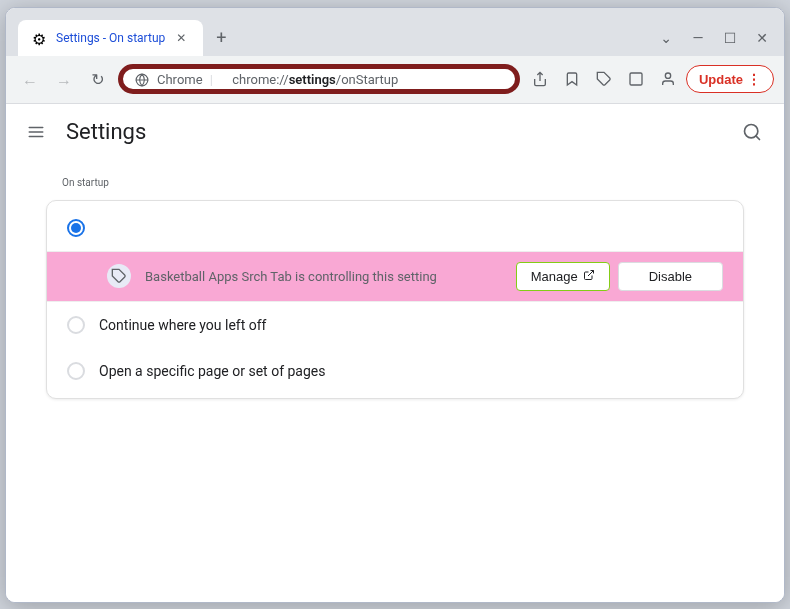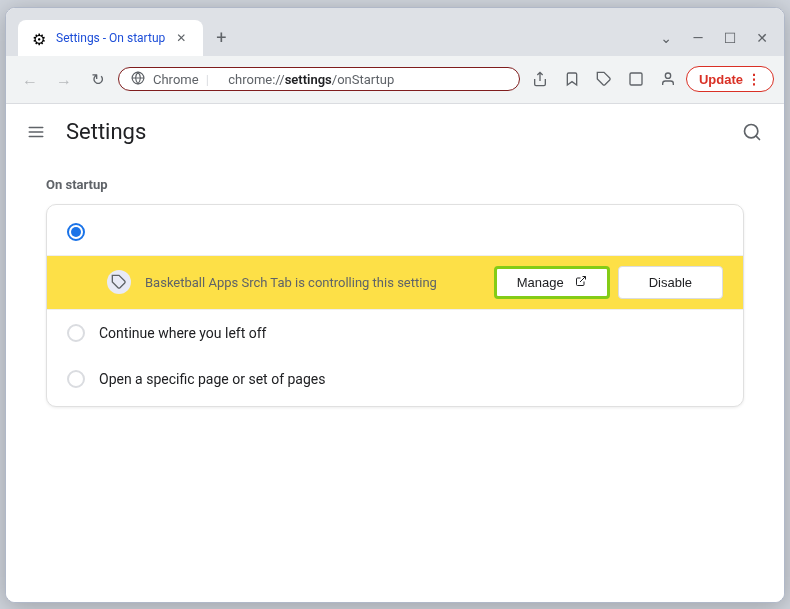--- a/index.html
+++ b/index.html
@@ -130,26 +130,25 @@
       border-radius: 50%;
       cursor: pointer;
       color: #5f6368;
       font-size: 16px;
     }
     .nav-btn.disabled { opacity: 0.4; cursor: default; }
 
     .address-bar {
       flex: 1;
       display: flex;
-      align-items: center;
-      background: #fff;
-      border: 1px solid #7f1d1d;
+      background: #fff;
+      border: 5px solid #7f1d1d;
       border-radius: 22px;
       padding: 4px 12px;
-      height: 24px;
+      height: 30px;
       gap: 8px;
     }
 
     .address-bar-icon {
       color: #5f6368;
       font-size: 14px;
     }
 
     .address-text {
       font-size: 13px;
@@ -162,21 +161,20 @@
     .address-chrome {
       color: #5f6368;
     }
 
     .address-separator {
       color: #dadce0;
     }
 
     .toolbar-actions {
       display: flex;
-      align-items: center;
       gap: 4px;
     }
 
     .toolbar-icon {
       width: 28px;
       height: 28px;
       display: flex;
       align-items: center;
       justify-content: center;
       border-radius: 50%;
@@ -245,44 +243,45 @@
       cursor: pointer;
       color: #5f6368;
       font-size: 18px;
     }
 
     .settings-body {
       padding: 20px 40px;
     }
 
     .section-label {
-      font-size: 13px;
+      font-size: 10px;
       color: #5f6368;
       margin-bottom: 12px;
-      font-weight: 700;
+      font-weight: 400;
+      margin-left: 16px;
     }
 
     .options-card {
       background: #fff;
       border: 1px solid #e0e0e0;
       border-radius: 10px;
       padding: 4px 0;
       box-shadow: 0 1px 3px rgba(0,0,0,0.08);
     }
 
     .option-row {
       display: flex;
       align-items: center;
       padding: 14px 20px;
       gap: 14px;
       cursor: pointer;
     }
 
     .option-row.sub-row {
-      background: #fde047;
+      background: #f9a8d4;
       padding: 10px 20px 10px 60px;
       border-top: 1px solid #eeeeee;
       border-bottom: 1px solid #eeeeee;
     }
 
     .radio-btn {
       width: 18px;
       height: 18px;
       border-radius: 50%;
       border: 2px solid #dadce0;
@@ -333,30 +332,30 @@
       color: #5f6368;
       flex: 1;
     }
 
     .sub-actions {
       display: flex;
       gap: 8px;
     }
 
     .manage-btn {
-      border: 3px solid #84cc16;
+      border: 1px solid #84cc16;
       background: #fff;
       border-radius: 4px;
-      padding: 6px 20px;
+      padding: 6px 14px;
       font-size: 13px;
       color: #202124;
       cursor: pointer;
       display: flex;
       align-items: center;
-      gap: 11px;
+      gap: 5px;
     }
 
     .disable-btn {
       border: 1px solid #dadce0;
       background: #fff;
       border-radius: 4px;
       padding: 6px 30px;
       font-size: 13px;
       color: #202124;
       cursor: pointer;

